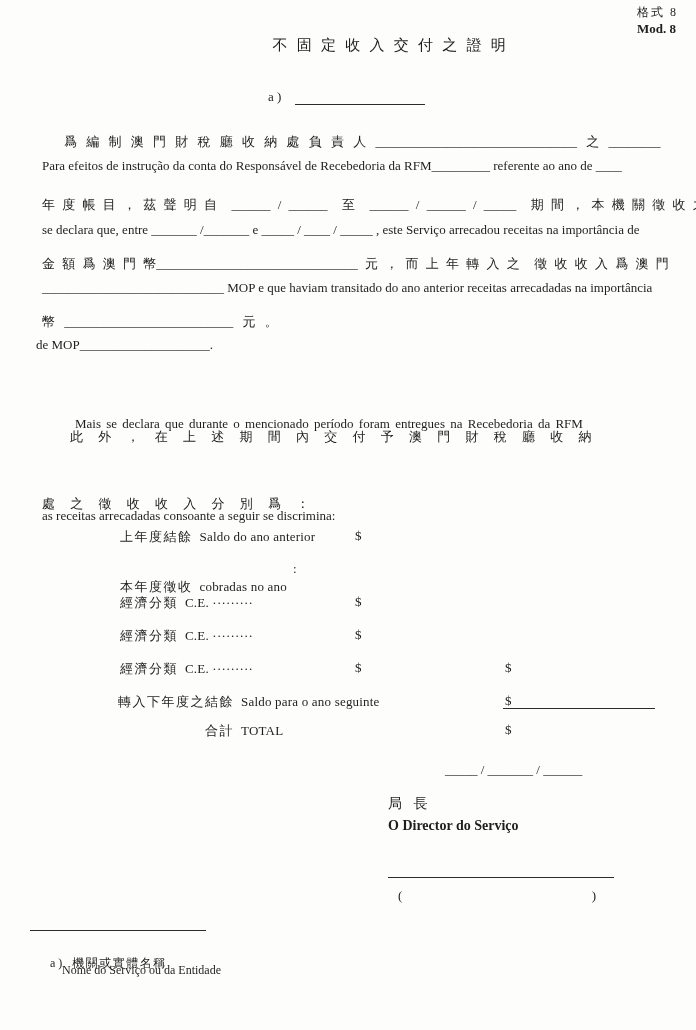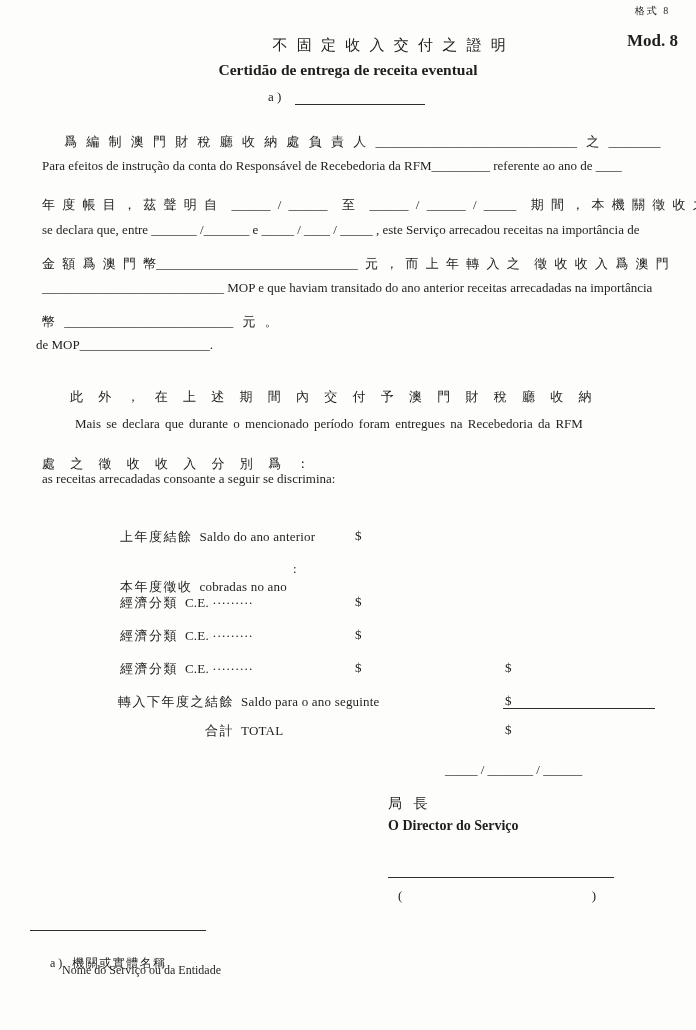--- a/index.html
+++ b/index.html
@@ -10,61 +10,60 @@
     overflow:hidden;
   }
   .ln{position:absolute;white-space:pre;font-size:13px;line-height:1.25;}
   .bold{font-weight:bold;}
   .center{left:0;width:696px;text-align:center;}
   .ws2{word-spacing:2px;}
   .ws4{word-spacing:4px;}
   .ws5{word-spacing:5.5px;}
   .ws6{word-spacing:6px;}
   .ws8{word-spacing:8px;}
-  .ws12{word-spacing:12px;}
+  .ws12{word-spacing:12px;margin-top:40px;}
   .rule{position:absolute;height:0;border-bottom:1.4px solid #2c2c2c;}
   .rzh{letter-spacing:1.5px;}
   .rpt{margin-left:7px;letter-spacing:0.2px;}
   .cell{position:absolute;font-size:13px;}
   .codeblk{position:absolute;right:18px;top:4px;text-align:left;line-height:1.35;}
-  .codezh{font-size:10px;letter-spacing:2px;text-align:center;}
-  .codept{font-size:17px;font-weight:bold;margin-top:12px;}
+  .codezh{font-size:12px;letter-spacing:2px;}
+  .codept{font-size:13px;font-weight:bold;}
   .sig{position:absolute;left:388px;width:216px;text-align:left;}
   .parens{position:absolute;left:398px;top:888px;width:198px;display:flex;justify-content:space-between;font-size:13px;}
   .fn{font-size:12px;}
 </style>
 </head>
 <body>
 
 <div class="page">
 
   <div class="codeblk">
     <div class="codezh">格式  8</div>
     <div class="codept">Mod. 8</div>
   </div>
 
   <div class="ln center ws5" style="top:36px;font-size:15px;padding-left:41px;">不 固 定 收 入 交 付 之 證 明</div>
-  <div class="ln center bold" style="top:60px;font-size:15.5px;">Certidão de entrega de receita eventual</div>
 
   <div class="ln" style="left:268px;top:89px;">a )</div>
   <div class="rule" style="left:295px;top:104px;width:130px;"></div>
 
   <div class="ln ws6" style="left:64px;top:134px;">爲 編 制 澳 門 財 稅 廳 收 納 處 負 責 人 _______________________________ 之 ________</div>
   <div class="ln" style="left:42px;top:158px;text-align:right;">Para efeitos de instrução da conta do Responsável de Recebedoria da RFM_________ referente ao ano de ____</div>
   <div class="ln ws4" style="left:42px;top:197px;">年 度 帳 目 ， 茲 聲 明 自  ______ / ______  至  ______ / ______ / _____  期 間 ， 本 機 關 徵 收 之 收 入 之</div>
   <div class="ln" style="left:42px;top:222px;">se declara que, entre _______ /_______ e _____ / ____ / _____ , este Serviço arrecadou receitas na importância de</div>
   <div class="ln ws4" style="left:42px;top:256px;">金 額 爲 澳 門 幣_______________________________ 元 ， 而 上 年 轉 入 之  徵 收 收 入 爲 澳 門</div>
   <div class="ln" style="left:42px;top:280px;">____________________________ MOP e que haviam transitado do ano anterior receitas arrecadadas na importância</div>
   <div class="ln ws6" style="left:42px;top:314px;">幣 __________________________ 元 。</div>
   <div class="ln" style="left:36px;top:337px;text-align:right;">de MOP____________________.</div>
 
   <div class="ln ws12" style="left:70px;top:389px;">此 外 ， 在 上 述 期 間 內 交 付 予 澳 門 財 稅 廳 收 納</div>
   <div class="ln ws2" style="left:75px;top:416px;">Mais se declara que durante o mencionado período foram entregues na Recebedoria da RFM</div>
   <div class="ln ws12" style="left:42px;top:456px;">處 之 徵 收 收 入 分 別 爲 ：</div>
-  <div class="ln" style="left:42px;top:471px;text-align:right;">as receitas arrecadadas consoante a seguir se discrimina:</div>
+  <div class="ln" style="left:42px;top:508px;text-align:right;">as receitas arrecadadas consoante a seguir se discrimina:</div>
 
   <div>
 
     <div>
       <span class="cell" style="left:120px;top:528px;">
         <span class="rzh">上年度結餘</span><span class="rpt">Saldo do ano anterior</span>
       </span>
       <span class="cell" style="left:355px;top:528px;">$</span>
     </div>
 

